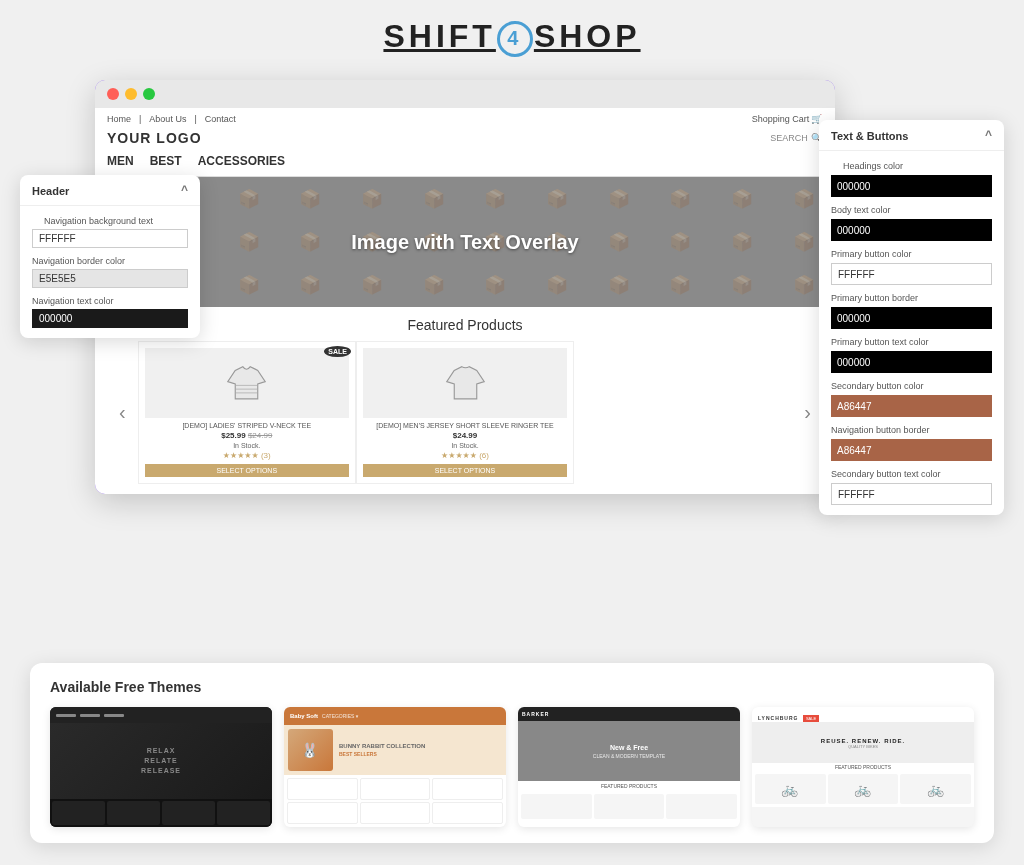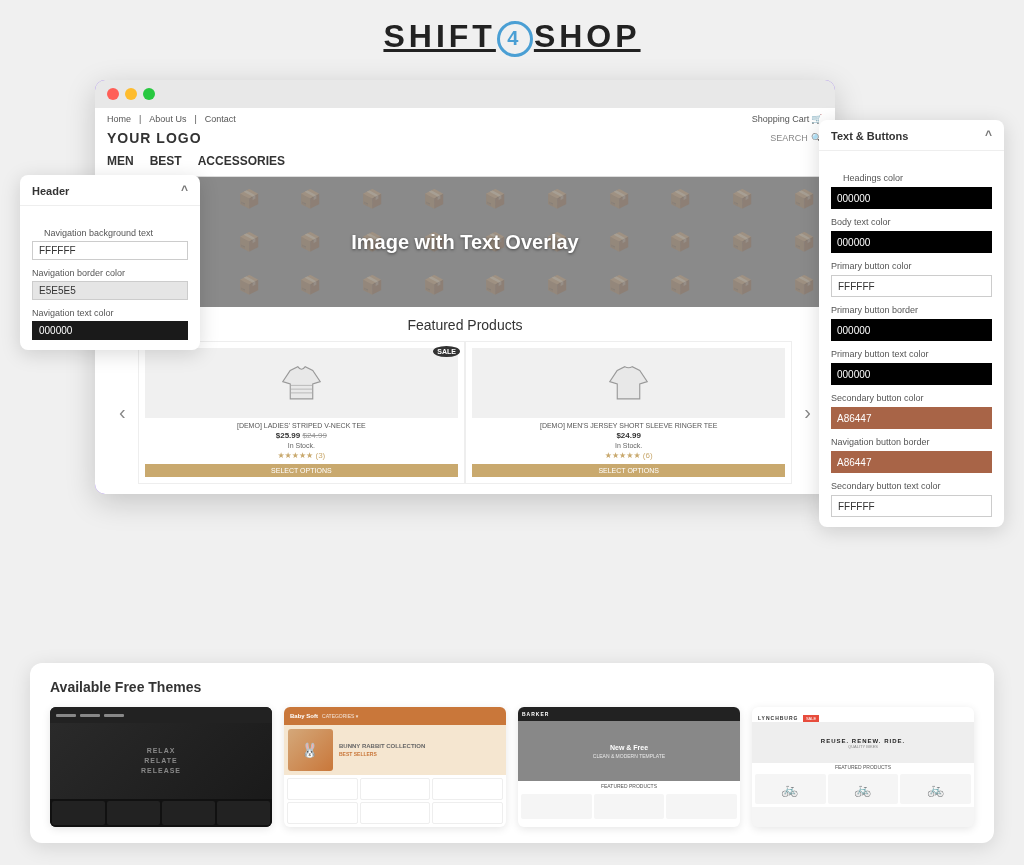--- a/index.html
+++ b/index.html
@@ -169,21 +169,21 @@
       gap: 8px;
     }
     .carousel-arrow {
       font-size: 20px;
       color: #888;
       cursor: pointer;
       padding: 0 4px;
     }
     .products-grid {
       display: grid;
-      grid-template-columns: repeat(2, 1fr);
+      grid-template-columns: repeat(3, 1fr);
       flex: 1;
     }
     .product-card {
       border: 1px solid #eee;
       padding: 6px;
       text-align: center;
       position: relative;
       font-size: 8px;
     }
     .sale-badge {
@@ -273,21 +273,21 @@
     }
     .panel-content {
       padding: 10px 12px;
     }
     .field-label {
       font-size: 9px;
       color: #555;
       margin-bottom: 3px;
       margin-top: 8px;
     }
-    .field-label:first-child { margin-top: 12px; padding-left: 12px; }
+    .field-label:first-child { margin-top: 0; padding-left: 12px; }
     .color-input {
       width: 100%;
       background: white;
       border: 1px solid #ccc;
       padding: 3px 6px;
       font-size: 10px;
       color: #333;
     }
     .color-input.dark {
       background: #1a1a1a;

